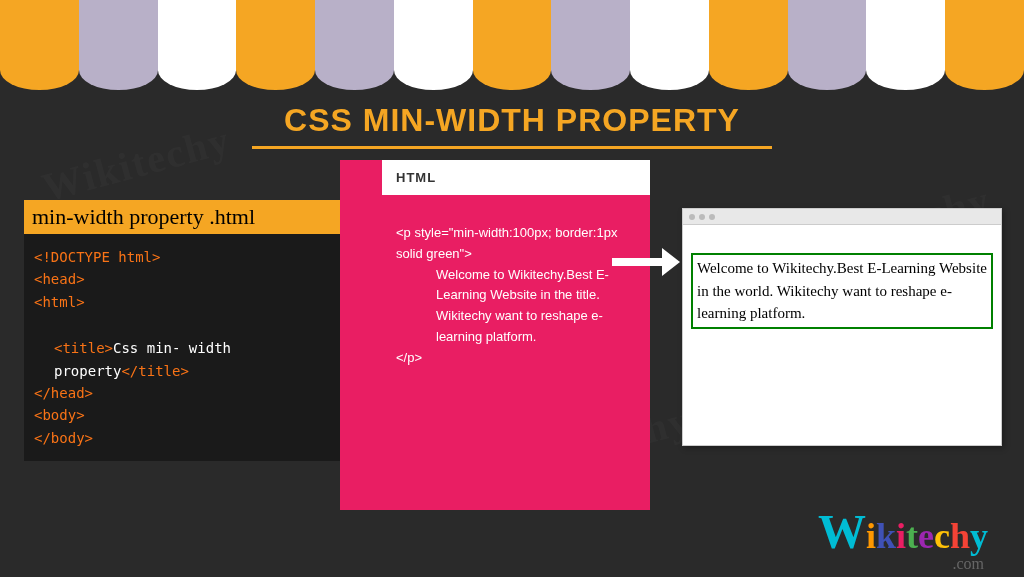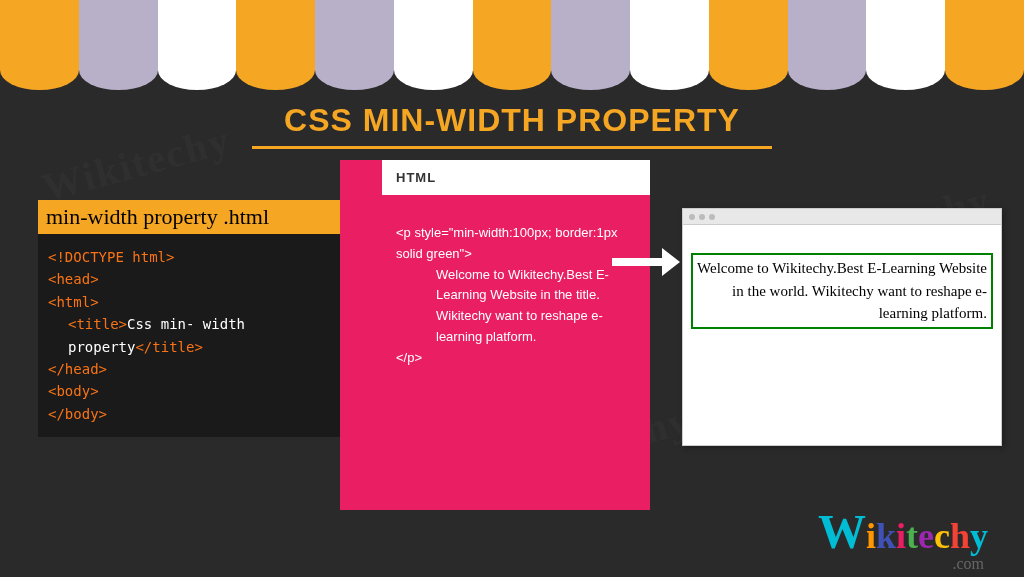--- a/index.html
+++ b/index.html
@@ -22,43 +22,43 @@
 .stripe.orange::after { background: #f5a623; }
 .stripe.purple { background: #b8b0c8; }
 .stripe.purple::after { background: #b8b0c8; }
 .stripe.white { background: #fff; }
 .stripe.white::after { background: #fff; }
 
 .title { position: absolute; top: 102px; left: 50%; transform: translateX(-50%); color: #f5a623; font-size: 32px; font-weight: bold; letter-spacing: 1px; z-index: 3; }
 .title-underline { position: absolute; top: 146px; left: 252px; right: 252px; height: 3px; background: #f5a623; z-index: 3; }
 
 
-.code-panel { position: absolute; top: 200px; left: 38px; width: 320px; z-index: 3; }
+.code-panel { position: absolute; top: 200px; left: 24px; width: 320px; z-index: 3; }
 .code-header { background: #f5a623; color: #000; font-size: 22px; padding: 4px 8px; font-family: 'Times New Roman', serif; }
 .code-body { background: #1a1a1a; padding: 12px 10px; font-family: monospace; font-size: 14px; line-height: 1.6; }
 .tag-red { color: #f97316; font-weight: normal; }
 .tag-white { color: #fff; }
 .tag-gray { color: #aaa; font-size: 12px; }
-.indent { padding-left: 20px; }
+.indent { padding-left: 20px; margin-top: 24px; }
 
 
 .html-panel { position: absolute; top: 160px; left: 340px; width: 310px; height: 350px; background: #e91e63; z-index: 3; padding-left: 42px; }
 .html-header { background: #fff; padding: 10px 14px; font-size: 13px; font-weight: bold; letter-spacing: 1px; color: #333; }
 .html-body { padding: 28px 14px; color: #fff; font-size: 13px; line-height: 1.6; }
 
 
 .arrow { position: absolute; top: 248px; left: 612px; z-index: 4; display: flex; align-items: center; }
 .arrow-line { width: 50px; height: 8px; background: #fff; }
 .arrow-head { width: 0; height: 0; border-left: 18px solid #fff; border-top: 14px solid transparent; border-bottom: 14px solid transparent; }
 
 
 .browser { position: absolute; top: 208px; left: 682px; width: 320px; height: 238px; background: #fff; border: 1px solid #ccc; box-shadow: 2px 2px 6px rgba(0,0,0,0.3); z-index: 3; }
 .browser-bar { height: 16px; background: #e8e8e8; border-bottom: 1px solid #ccc; display: flex; align-items: center; padding-left: 6px; gap: 4px; }
 .dot { width: 6px; height: 6px; border-radius: 50%; background: #bbb; }
-.browser-content { padding: 28px 8px; text-align: right; }
+.browser-content { padding: 28px 8px; }
 .browser-para { border: 2px solid green; padding: 2px 4px; font-family: 'Times New Roman', serif; font-size: 15px; line-height: 1.5; }
 
 
 .logo { position: absolute; bottom: 18px; right: 36px; z-index: 4; font-family: 'Comic Sans MS', cursive; font-size: 36px; font-weight: bold; }
 .logo .w { color: #00bcd4; font-size: 48px; }
 .logo .i1 { color: #ff9800; }
 .logo .k { color: #3f51b5; }
 .logo .i2 { color: #e91e63; }
 .logo .t { color: #4caf50; }
 .logo .e { color: #9c27b0; }

